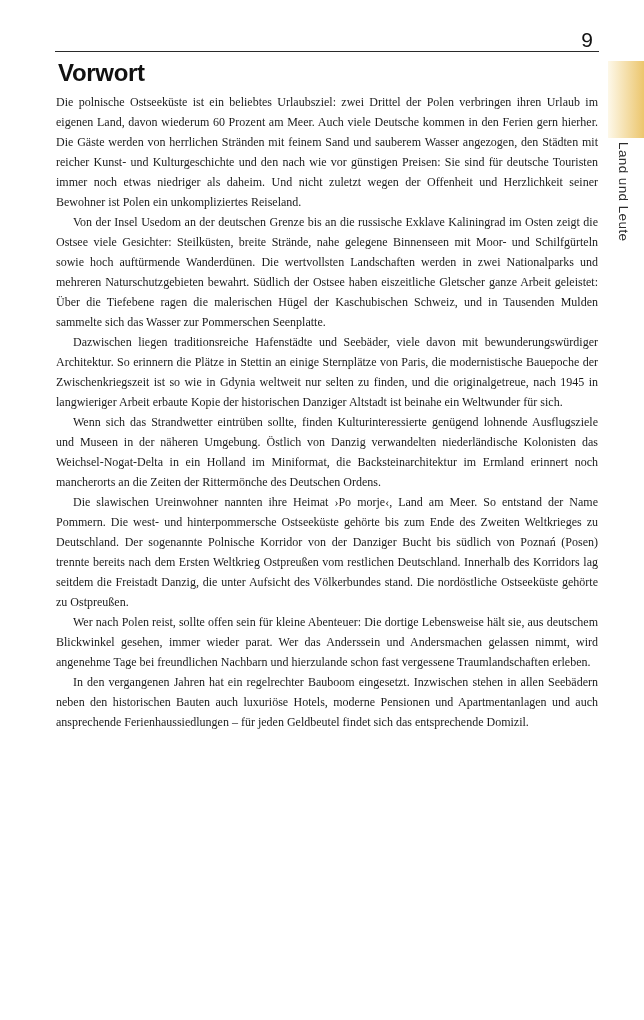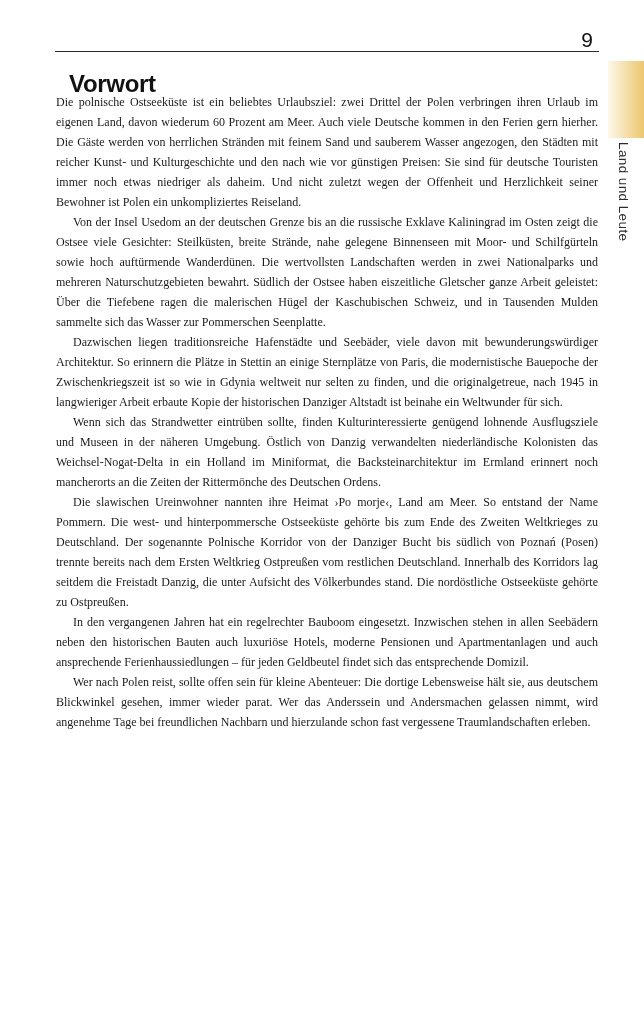--- a/index.html
+++ b/index.html
@@ -32,21 +32,21 @@
     top: 51px;
     width: 544px;
     height: 1px;
     background: var(--rule, #2a2a2a);
   }
 
   h1.title {
     position: absolute;
     left: 56px;
     top: 59px;
-    margin: 13px;
+    margin: 2px;
     font-family: "Liberation Sans", sans-serif;
     font-weight: bold;
     font-size: 24px;
     line-height: 24px;
     letter-spacing: -0.3px;
     color: #111111;
   }
 
   .bodytext {
     position: absolute;
@@ -102,21 +102,21 @@
   <div class="rule"></div>
 
   <h1 class="title">Vorwort</h1>
 
   <main class="bodytext">
     <p>Die polnische Ostseeküste ist ein beliebtes Urlaubsziel: zwei Drittel der Polen verbringen ihren Urlaub im eigenen Land, davon wiederum 60 Prozent am Meer. Auch viele Deutsche kommen in den Ferien gern hierher. Die Gäste werden von herrlichen Stränden mit feinem Sand und sauberem Wasser angezogen, den Städten mit reicher Kunst- und Kulturgeschichte und den nach wie vor günstigen Preisen: Sie sind für deutsche Touristen immer noch etwas niedriger als daheim. Und nicht zuletzt wegen der Offenheit und Herzlichkeit seiner Bewohner ist Polen ein unkompliziertes Reiseland.</p>
     <p>Von der Insel Usedom an der deutschen Grenze bis an die russische Exklave Kaliningrad im Osten zeigt die Ostsee viele Gesichter: Steilküsten, breite Strände, nahe gelegene Binnenseen mit Moor- und Schilfgürteln sowie hoch auftürmende Wanderdünen. Die wertvollsten Landschaften werden in zwei Nationalparks und mehreren Naturschutzgebieten bewahrt. Südlich der Ostsee haben eiszeitliche Gletscher ganze Arbeit geleistet: Über die Tiefebene ragen die malerischen Hügel der Kaschubischen Schweiz, und in Tausenden Mulden sammelte sich das Wasser zur Pommerschen Seenplatte.</p>
     <p>Dazwischen liegen traditionsreiche Hafenstädte und Seebäder, viele davon mit bewunderungswürdiger Architektur. So erinnern die Plätze in Stettin an einige Sternplätze von Paris, die modernistische Bauepoche der Zwischenkriegszeit ist so wie in Gdynia weltweit nur selten zu finden, und die originalgetreue, nach 1945 in langwieriger Arbeit erbaute Kopie der historischen Danziger Altstadt ist beinahe ein Weltwunder für sich.</p>
     <p>Wenn sich das Strandwetter eintrüben sollte, finden Kulturinteressierte genügend lohnende Ausflugsziele und Museen in der näheren Umgebung. Östlich von Danzig verwandelten niederländische Kolonisten das Weichsel-Nogat-Delta in ein Holland im Miniformat, die Backsteinarchitektur im Ermland erinnert noch mancherorts an die Zeiten der Rittermönche des Deutschen Ordens.</p>
     <p>Die slawischen Ureinwohner nannten ihre Heimat ›Po morje‹, Land am Meer. So entstand der Name Pommern. Die west- und hinterpommersche Ostseeküste gehörte bis zum Ende des Zweiten Weltkrieges zu Deutschland. Der sogenannte Polnische Korridor von der Danziger Bucht bis südlich von Poznań (Posen) trennte bereits nach dem Ersten Weltkrieg Ostpreußen vom restlichen Deutschland. Innerhalb des Korridors lag seitdem die Freistadt Danzig, die unter Aufsicht des Völkerbundes stand. Die nordöstliche Ostseeküste gehörte zu Ostpreußen.</p>
+    <p>Wer nach Polen reist, sollte offen sein für kleine Abenteuer: Die dortige Lebensweise hält sie, aus deutschem Blickwinkel gesehen, immer wieder parat. Wer das Anderssein und Andersmachen gelassen nimmt, wird angenehme Tage bei freundlichen Nachbarn und hierzulande schon fast vergessene Traumlandschaften erleben.</p>
     <p>In den vergangenen Jahren hat ein regelrechter Bauboom eingesetzt. Inzwischen stehen in allen Seebädern neben den historischen Bauten auch luxuriöse Hotels, moderne Pensionen und Apartmentanlagen und auch ansprechende Ferienhaussiedlungen – für jeden Geldbeutel findet sich das entsprechende Domizil.</p>
-    <p>Wer nach Polen reist, sollte offen sein für kleine Abenteuer: Die dortige Lebensweise hält sie, aus deutschem Blickwinkel gesehen, immer wieder parat. Wer das Anderssein und Andersmachen gelassen nimmt, wird angenehme Tage bei freundlichen Nachbarn und hierzulande schon fast vergessene Traumlandschaften erleben.</p>
   </main>
 
   <div class="tab-swatch"></div>
 
   <div class="tab-label">Land und Leute</div>
 
 </div>
 
 </body></html>

